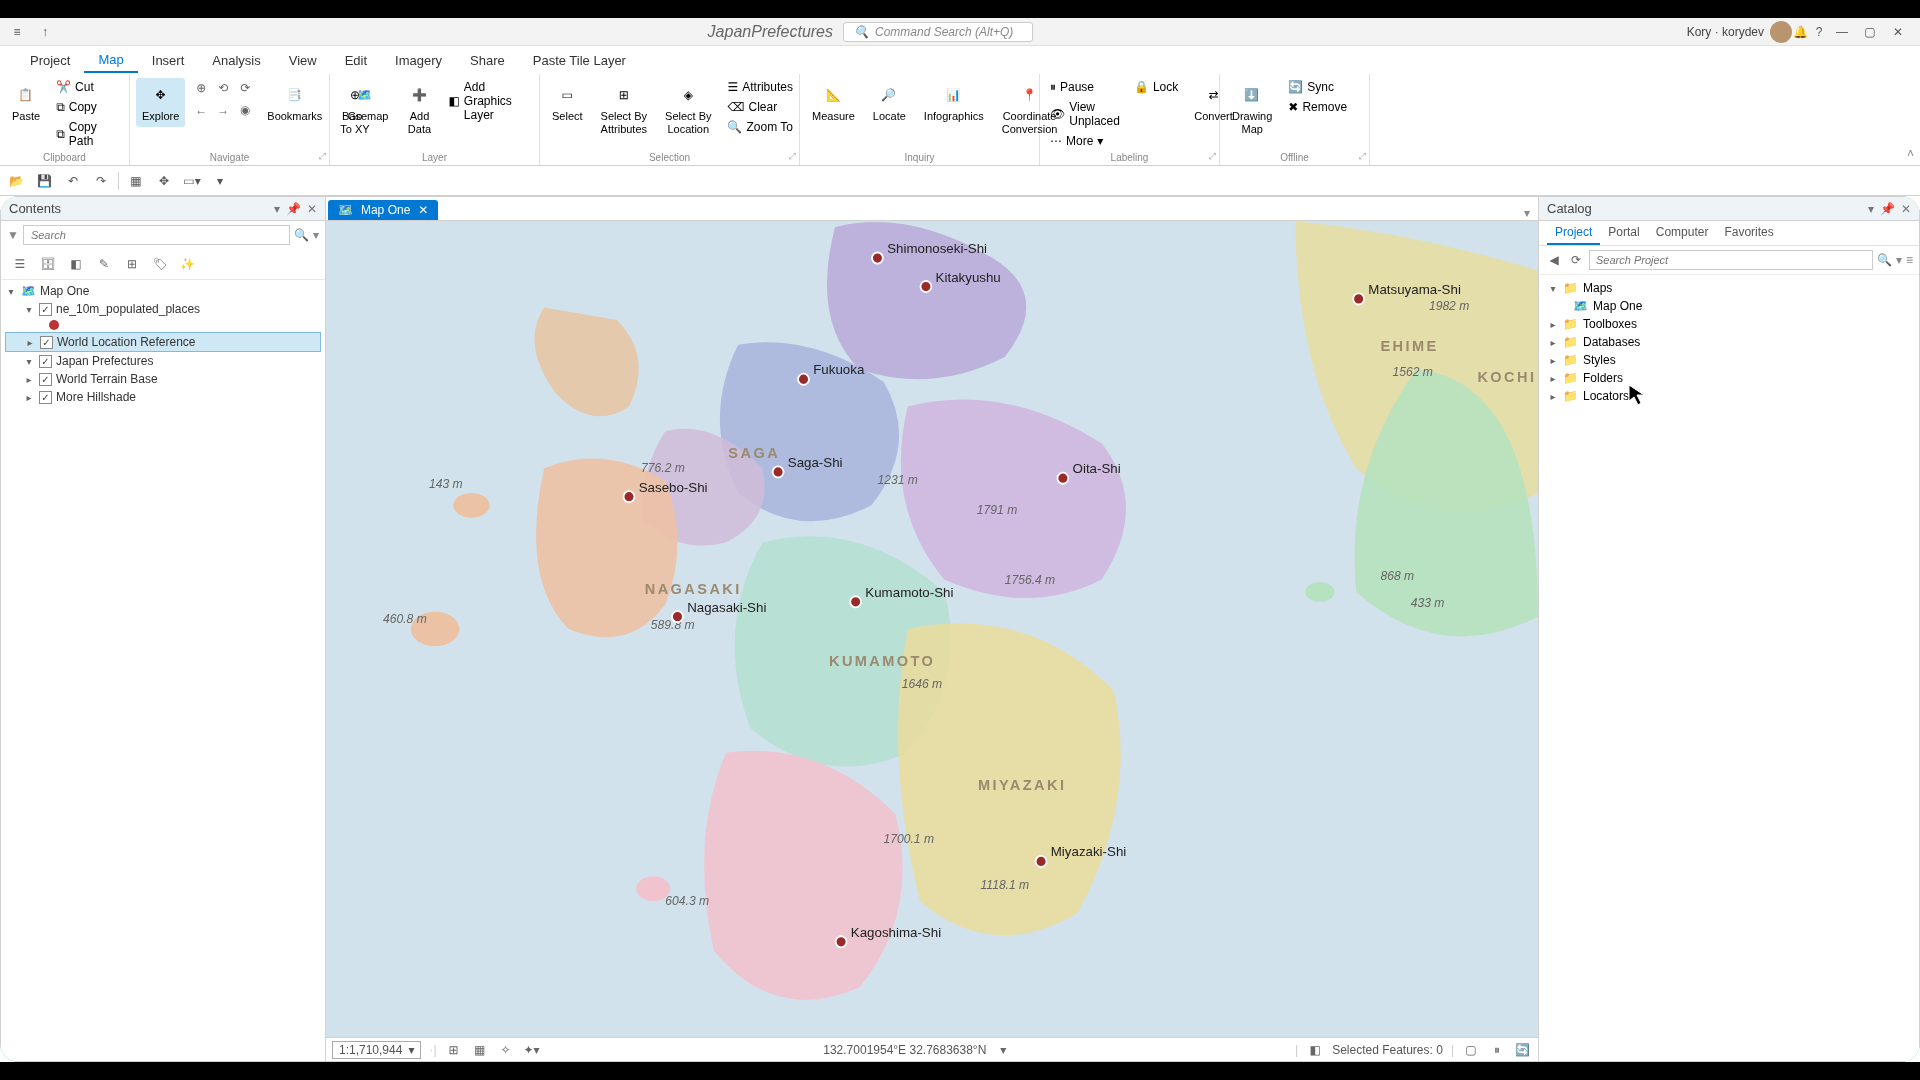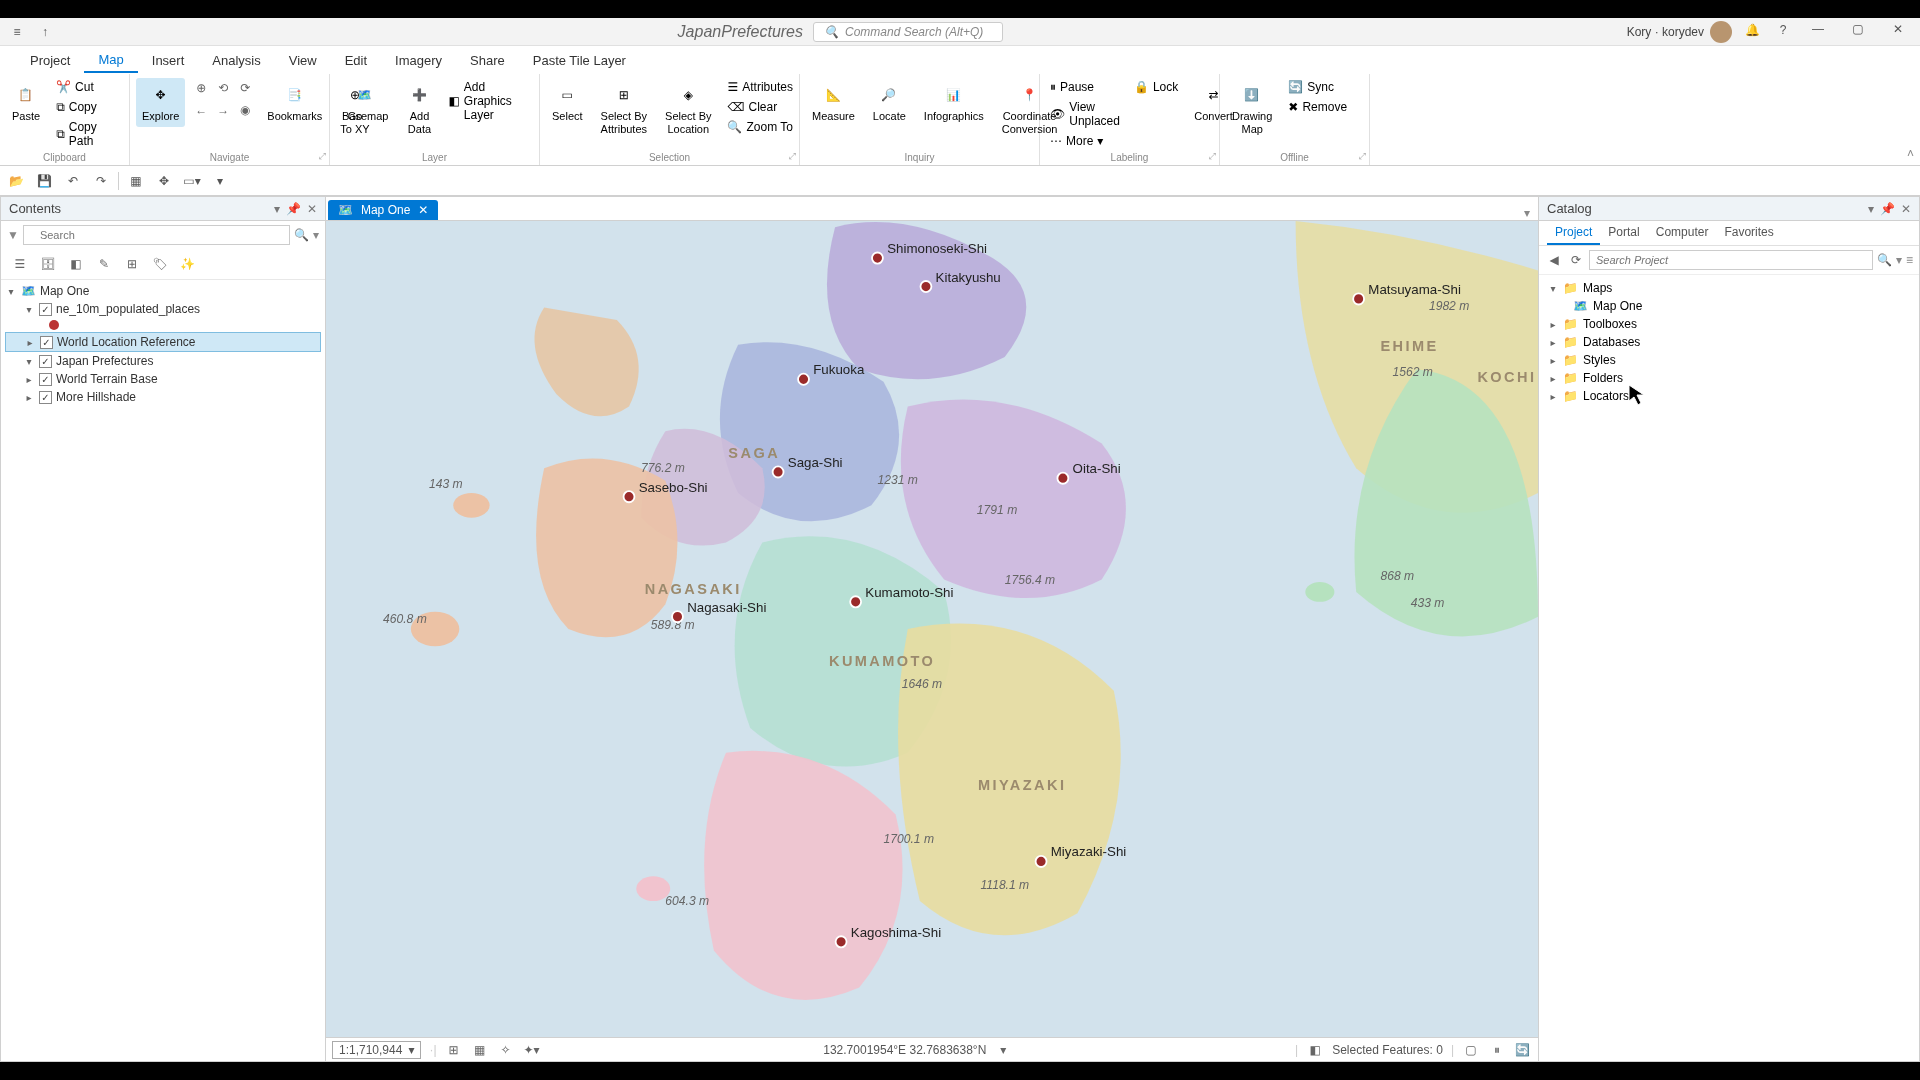--- a/index.html
+++ b/index.html
@@ -2,21 +2,21 @@
 <html><head>
 <meta charset="utf-8">
 <style>
 * { margin: 0; padding: 0; box-sizing: border-box; font-family: "Segoe UI", Tahoma, sans-serif; font-size: 12px; }
 body { background: #fff; width: 1920px; height: 1080px; overflow: hidden; display: flex; flex-direction: column; }
 .letterbox { background: #000; height: 18px; width: 100%; }
 
 .titlebar { background: #f3f3f3; height: 28px; display: flex; align-items: center; justify-content: space-between; padding: 0 8px; border-bottom: 1px solid #e0e0e0; }
 .titlebar-left { display: flex; align-items: center; gap: 10px; }
 .titlebar-center { display: flex; align-items: center; gap: 10px; }
-.titlebar-right { display: flex; align-items: flex-start; gap: 12px; }
+.titlebar-right { display: flex; align-items: center; }
 .titlebar .icon-btn { width: 18px; height: 18px; display: flex; align-items: center; justify-content: center; color: #555; }
 .title-text { color: #666; font-size: 16px; font-style: italic; }
 .cmd-search { background: #fff; border: 1px solid #ccc; border-radius: 3px; padding: 2px 10px; font-size: 11px; color: #888; font-style: italic; width: 190px; display: flex; align-items: center; gap: 6px; }
 .user { display: flex; align-items: center; gap: 6px; font-size: 12px; color: #444; }
 .avatar { width: 22px; height: 22px; border-radius: 50%; background: #b8956f; }
 .win-btn { width: 28px; height: 16px; display: flex; align-items: center; justify-content: center; color: #555; }
 
 .menubar { background: #fff; height: 28px; display: flex; align-items: center; padding-left: 16px; gap: 0; }
 .menubar .menu-item { padding: 4px 14px; font-size: 13px; color: #333; cursor: pointer; }
 .menubar .menu-item.active { border-bottom: 2px solid #0078d4; color: #0078d4; }
@@ -32,31 +32,31 @@
 .ribbon-btn-sm { display: flex; align-items: center; gap: 4px; font-size: 11px; padding: 2px 4px; cursor: pointer; }
 .ribbon-stack { display: flex; flex-direction: column; gap: 2px; }
 .ribbon-grid3 { display: grid; grid-template-columns: repeat(3, 20px); gap: 2px; }
 .ribbon-grid3 .cell { width: 20px; height: 20px; display:flex; align-items:center; justify-content:center; font-size:12px; color:#666;}
 .dlg-launcher { position: absolute; right: 3px; bottom: 3px; font-size: 9px; color: #999; cursor: pointer; }
 
 .qat { background: #fff; height: 30px; border-bottom: 1px solid #d0d0d0; display: flex; align-items: center; padding: 0 6px; gap: 6px; }
 .qat .q-btn { width: 22px; height: 22px; display: flex; align-items: center; justify-content: center; color: #555; cursor: pointer; }
 .qat .sep { width: 1px; height: 18px; background: #d0d0d0; }
 
-.workspace { flex: 1; display: flex; overflow: hidden; background: #22c55e; }
+.workspace { flex: 1; display: flex; overflow: hidden; background: #22c55e; border-radius: 19px; }
 
 .panel { background: #fff; border: 1px solid #d0d0d0; display: flex; flex-direction: column; }
 .panel-header { background: #eef3f7; padding: 4px 8px; display: flex; justify-content: space-between; align-items: center; border-bottom: 1px solid #d0d0d0; }
 .panel-header .title { font-size: 13px; color: #444; font-weight: 500; }
 .panel-header .actions { display: flex; gap: 6px; color: #777; font-size: 10px; }
 .panel-body { flex: 1; overflow: auto; }
 
 .contents-panel { width: 325px; border-right: none; }
 .contents-search { display: flex; align-items: center; padding: 4px 6px; gap: 4px; }
-.contents-search input { flex: 1; border: 1px solid #ccc; padding: 3px 16px; font-size: 11px; }
+.contents-search input { flex: 1; border: 1px solid #ccc; padding: 3px 7px; font-style: italic; font-size: 11px; }
 .contents-toolbar { display: flex; gap: 6px; padding: 4px 8px; border-bottom: 1px solid #e8e8e8; }
 .contents-toolbar .tb-btn { width: 22px; height: 22px; display:flex; align-items:center; justify-content:center; color:#666; cursor:pointer; }
 .drawing-order { padding: 6px 10px; font-size: 12px; font-weight: 600; color: #333; }
 .tree { padding: 2px 4px; }
 .tree-item { display: flex; align-items: center; gap: 4px; padding: 2px 4px 2px 0; font-size: 12px; color: #333; cursor: pointer; }
 .tree-item.selected { background: #cfe8f6; border: 1px solid #7fbde0; }
 .tree-item .chk { width: 13px; height: 13px; border: 1px solid #888; background: #fff; display:flex; align-items:center; justify-content:center; font-size:10px; color:#444;}
 .tree-item .exp { width: 12px; text-align: center; color: #666; font-size: 10px; }
 .indent1 { padding-left: 18px; }
 .layer-sym { width: 10px; height: 10px; border-radius: 50%; background: #b33; margin-left: 44px; margin-top:2px; margin-bottom:2px;}

